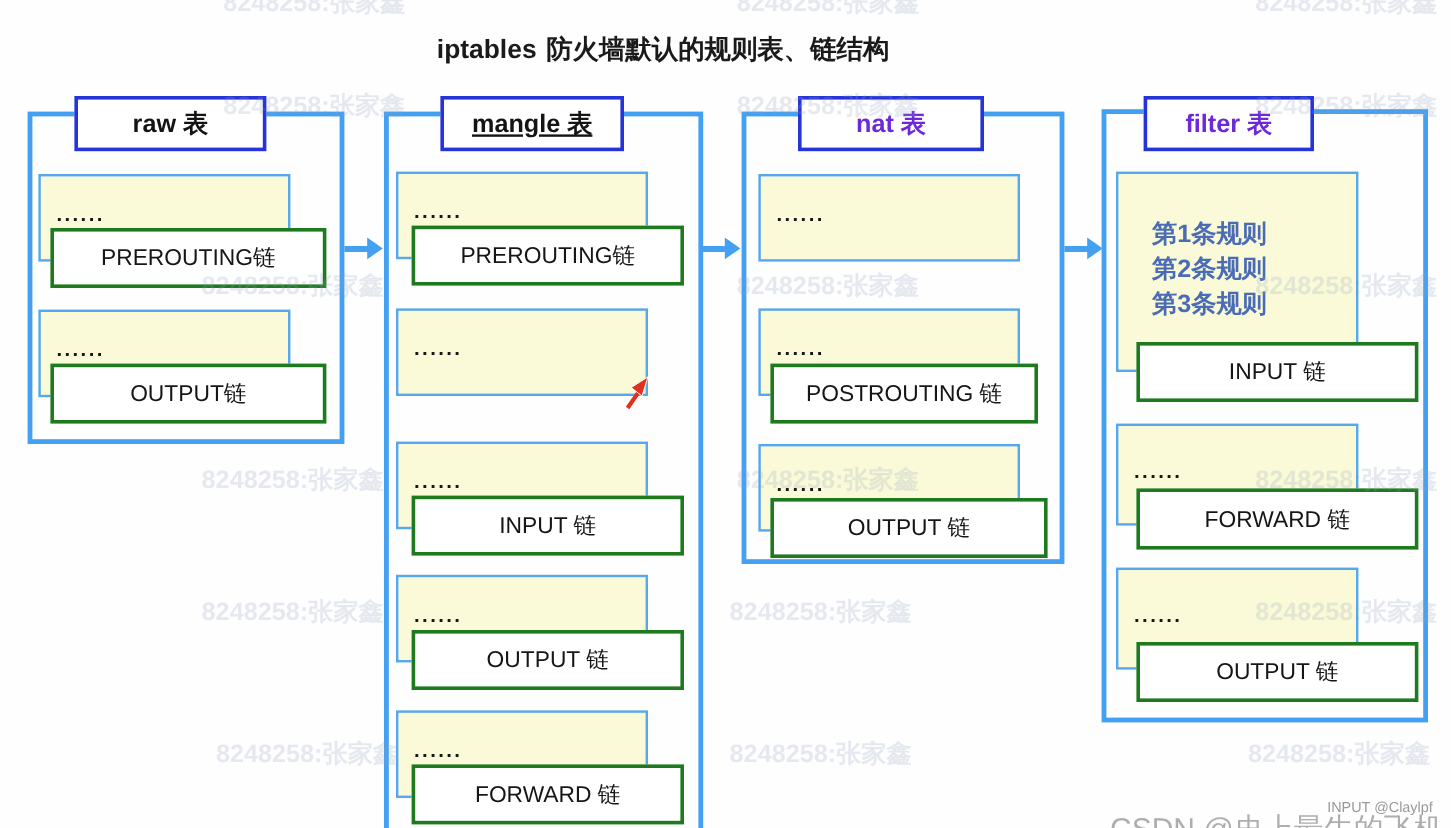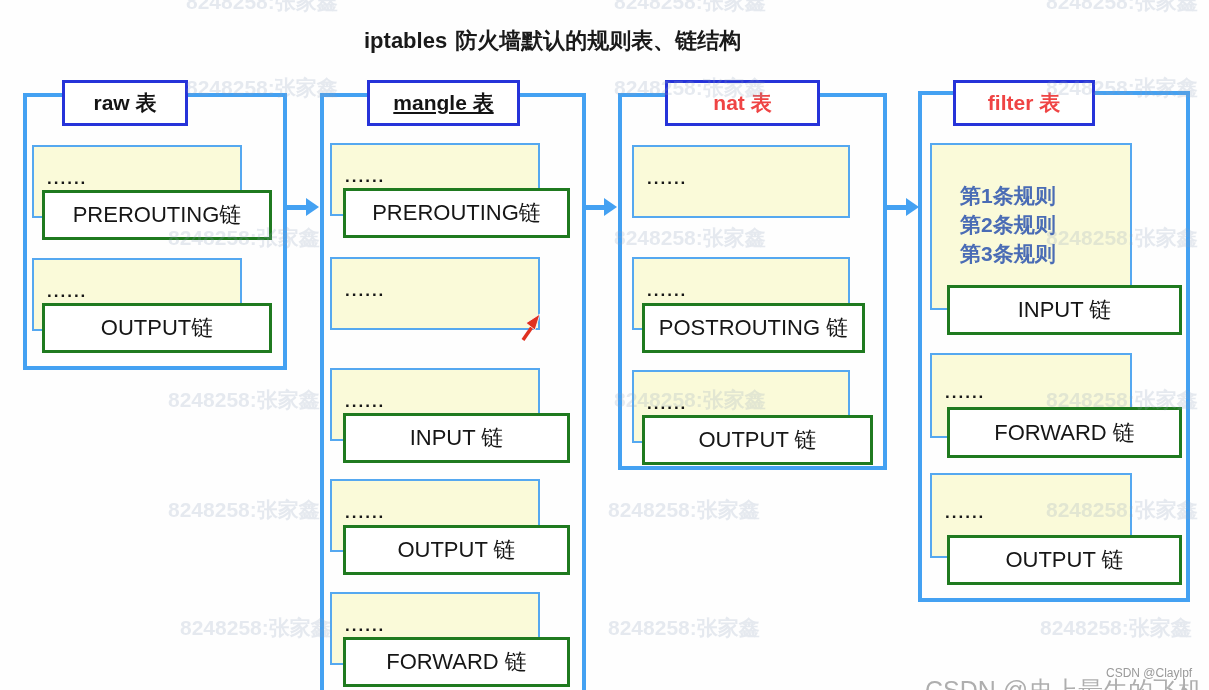--- a/index.html
+++ b/index.html
@@ -6,30 +6,30 @@
   body{font-family:"Liberation Sans","DejaVu Sans",sans-serif;background:#fff;}
   .stage{position:relative;width:1209px;height:690px;overflow:hidden;background:#fefefe;}
 
   .page-title{position:absolute;left:364px;top:26px;font-size:22px;color:#1a1a1a;white-space:nowrap;z-index:3;}
   .page-title .brand{font-weight:bold;margin-right:8px;}
   .page-title .rest{font-weight:bold;}
 
   .col{position:absolute;border:4px solid #44A1F2;box-sizing:border-box;background:transparent;z-index:1;}
   .col-title{position:absolute;height:46px;border:3px solid #2633D9;background:#ffffff;box-sizing:border-box;
              display:flex;align-items:center;justify-content:center;font-size:21px;font-weight:bold;color:#141414;z-index:4;}
-  .col-title.accent{color:#ef4444;}
+  .col-title.accent{color:#6d28d9;}
 
   .cream{position:absolute;width:210px;height:73px;background:#FAFAD9;border:2px solid #55A8F0;box-sizing:border-box;z-index:1;}
   .cream.tall{height:85px;}
   .cream.big{width:202px;height:167px;}
   .dots{position:absolute;left:13px;top:22px;font-size:17px;font-weight:900;letter-spacing:2px;color:#161616;white-space:nowrap;}
   .cream.tall .dots{top:28px;}
 
   .chain{position:absolute;width:230px;height:50px;background:#ffffff;border:3px solid #1F7A1F;box-sizing:border-box;
-         display:flex;align-items:center;justify-content:center;font-size:22px;color:#161616;z-index:2;white-space:nowrap;}
+         display:flex;align-items:center;justify-content:center;font-size:19px;color:#161616;z-index:2;white-space:nowrap;}
 
   .rules{position:absolute;left:28px;top:36px;z-index:1;}
   .rule-line{font-size:21px;font-weight:bold;color:#4A6CB5;line-height:29px;white-space:nowrap;}
   .rules .dots-line{position:static;margin-top:6px;font-size:17px;font-weight:900;letter-spacing:2px;color:#161616;}
 
   .arrow{position:absolute;width:32px;height:18px;z-index:2;}
   .arrow-line{position:absolute;left:0;top:7px;width:21px;height:5px;background:#44A1F2;}
   .arrow-head{position:absolute;left:19px;top:0;width:0;height:0;
               border-left:13px solid #44A1F2;border-top:9px solid transparent;border-bottom:9px solid transparent;}
 
@@ -42,21 +42,21 @@
 </head>
 <body>
 
 <div class="stage">
 
   <div class="page-title">
     <span class="brand">iptables</span><span class="rest">防火墙默认的规则表、链结构</span>
   </div>
 
   <div class="col" id="col-raw" style="left:23px;top:93px;width:264px;height:277px;">
-    <div class="col-title" style="left:35px;top:-17px;width:126px;">
+    <div class="col-title" style="left:35px;top:-17px;width:160px;">
       <span>raw 表</span>
     </div>
     <div class="cream" style="left:5px;top:48px;">
       <span class="dots">......</span>
     </div>
     <div class="chain" style="left:15px;top:93px;">
       <span>PREROUTING链</span>
     </div>
     <div class="cream" style="left:5px;top:161px;">
       <span class="dots">......</span>
@@ -179,16 +179,16 @@
   <span class="ghost" style="left:168px;top:386px;">8248258:张家鑫</span>
   <span class="ghost" style="left:614px;top:386px;">8248258:张家鑫</span>
   <span class="ghost" style="left:1046px;top:386px;">8248258:张家鑫</span>
   <span class="ghost" style="left:168px;top:496px;">8248258:张家鑫</span>
   <span class="ghost" style="left:608px;top:496px;">8248258:张家鑫</span>
   <span class="ghost" style="left:1046px;top:496px;">8248258:张家鑫</span>
   <span class="ghost" style="left:180px;top:614px;">8248258:张家鑫</span>
   <span class="ghost" style="left:608px;top:614px;">8248258:张家鑫</span>
   <span class="ghost" style="left:1040px;top:614px;">8248258:张家鑫</span>
 
-  <span class="csdn-small">CSDN @Claylpf</span>
+  <span class="csdn-small">INPUT @Claylpf</span>
   <span class="csdn-large">CSDN @史上最牛的飞机</span>
 
 </div>
 
 </body></html>

